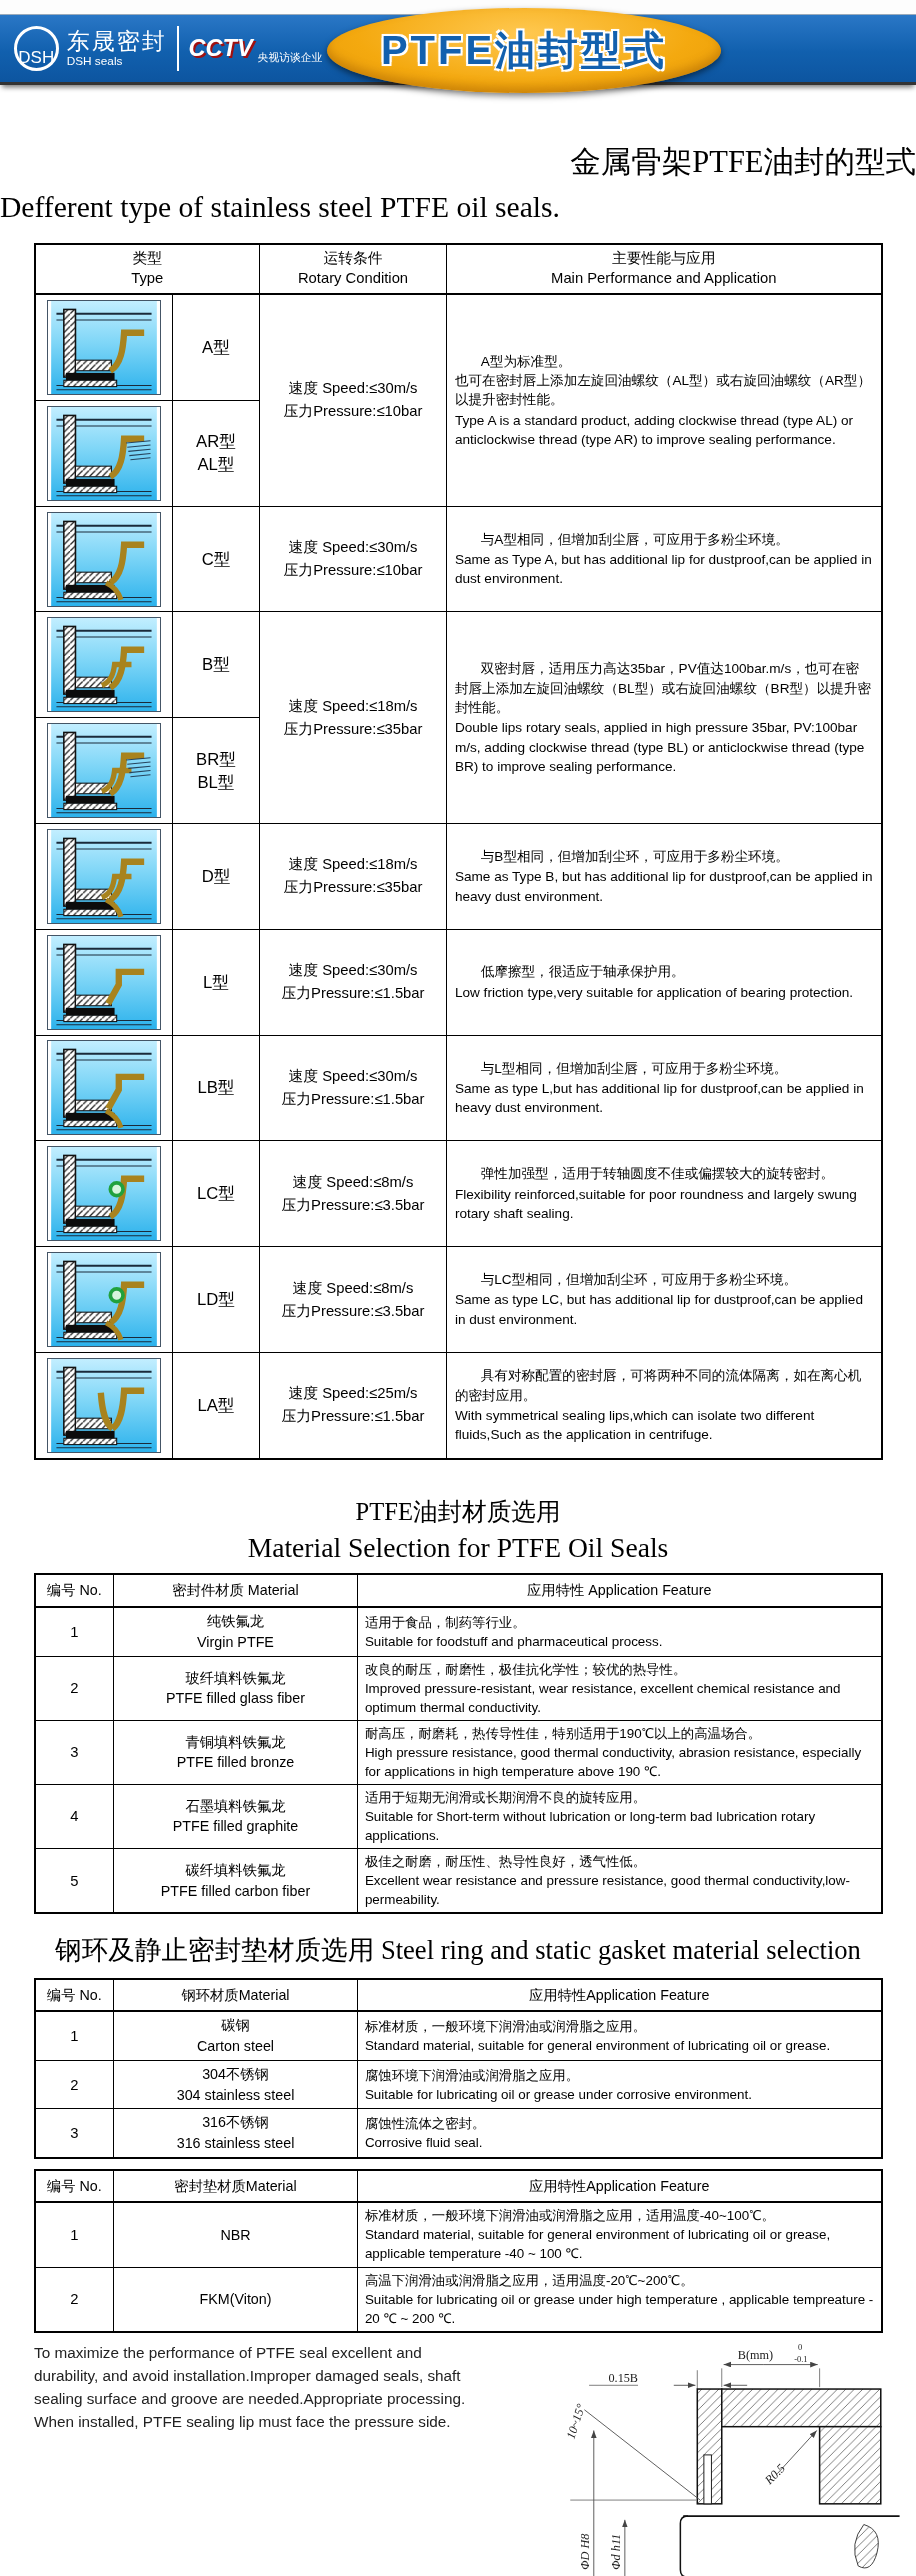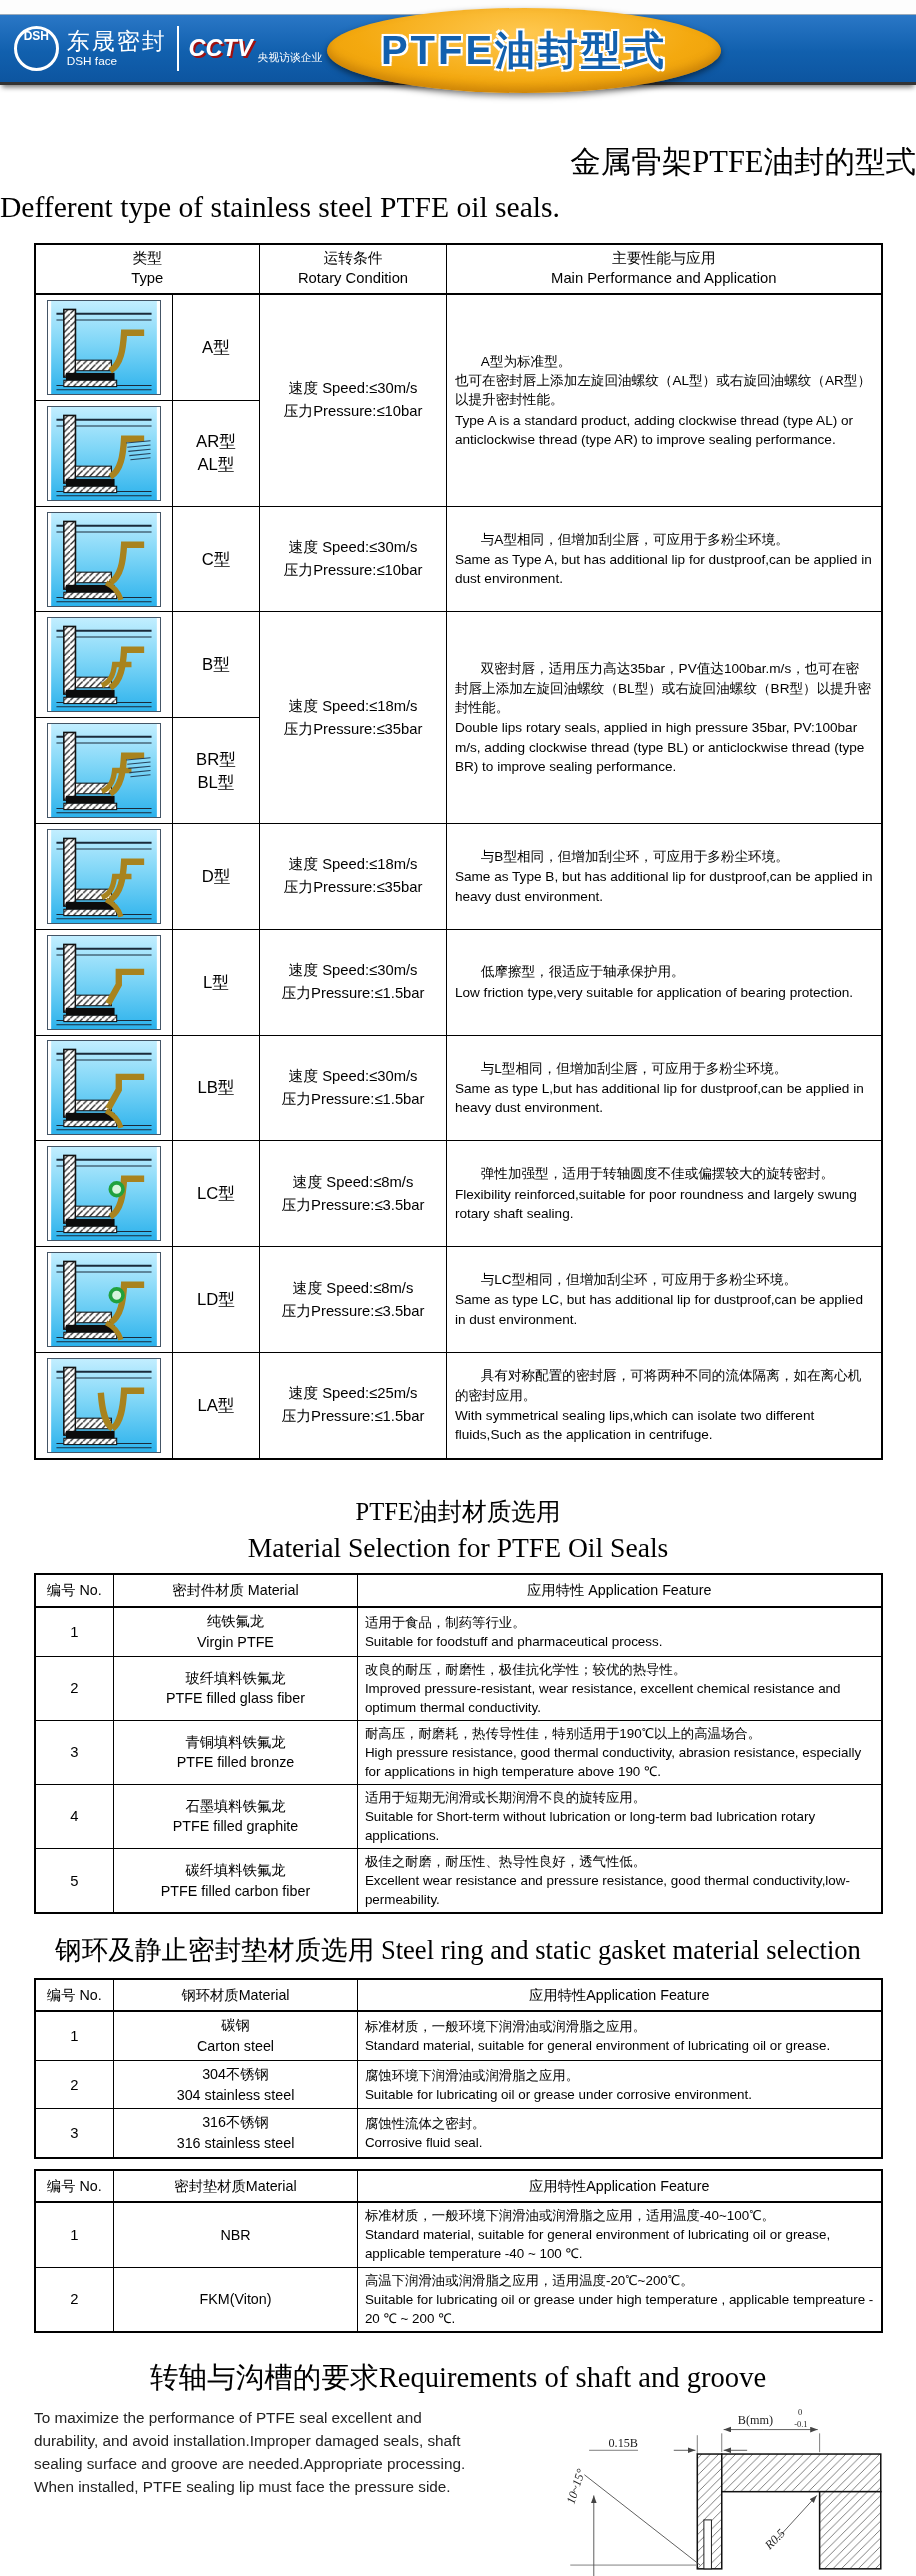--- a/index.html
+++ b/index.html
@@ -5,22 +5,22 @@
   *{box-sizing:border-box}
   html,body{margin:0;padding:0}
   body{width:916px;background:#fff;color:#000;font-family:"Liberation Sans",sans-serif}
   .top-strip{height:13.8px;background:#fdfdfd}
 
   
   .header{position:relative;height:71px;background:linear-gradient(180deg,#2a77c6 0%,#1160ae 55%,#0d55a0 100%);
     display:flex;align-items:center;padding-left:13.8px;border-top:1px solid #9ab;
     box-shadow:0 4.9px 4.9px -2px rgba(50,50,50,.65);border-bottom:3px solid #333}
   .logo-group{display:flex;align-items:center;z-index:2}
-  .dsh-circle{width:45px;height:45px;border:3px solid #fff;border-radius:50%;display:flex;align-items:flex-start;
-    justify-content:center;color:#fff;font-weight:bold;font-size:12px;flex:none}
+  .dsh-circle{width:45px;height:45px;border:3px solid #fff;border-radius:50%;display:flex;align-items:flex-end;
+    justify-content:center;color:#fff;font-weight:normal;font-size:17px;flex:none}
   .brand{color:#fff;margin-left:7.9px;line-height:1.15}
   .brand-cn{font-size:23px;font-weight:normal;letter-spacing:2px}
   .brand-en{font-size:11.8px}
   .divider{width:2px;height:45px;background:#fff;margin:0 9.9px}
   .cctv-logo{color:#fff;font-weight:bold;font-style:italic;font-size:23.6px;text-shadow:2px 2px 0 #a01010}
   .cctv-sub{color:#fff;font-size:10.8px;margin-left:4.9px;align-self:flex-end;margin-bottom:5.9px}
   .banner{position:absolute;left:327px;top:-6.9px;width:394px;height:85px;border-radius:50%;
     background:radial-gradient(ellipse at 50% 30%,#ffc850 0%,#f4a90f 60%,#e79a06 100%);
     display:flex;align-items:center;justify-content:center;
     box-shadow:0 3px 5.9px rgba(0,0,0,.5), inset 0 -5.9px 9.9px rgba(140,75,0,.35)}
@@ -85,21 +85,21 @@
 <div class="page">
   <div class="top-strip"></div>
 
   <header class="header">
     <div class="logo-group">
       <div class="dsh-circle">
         <span>DSH</span>
       </div>
       <div class="brand">
         <div class="brand-cn">东晟密封</div>
-        <div class="brand-en">DSH face</div>
+        <div class="brand-en">DSH seals</div>
       </div>
       <div class="divider"></div>
       <span class="cctv-logo">CCTV</span>
       <span class="cctv-sub">央视访谈企业</span>
     </div>
     <div class="banner">
       <span>PTFE油封型式</span>
     </div>
   </header>
 
@@ -569,21 +569,20 @@
             <div>FKM(Viton)</div>
           </td>
           <td class="feat-cell">
             <div>高温下润滑油或润滑脂之应用，适用温度-20℃~200℃。</div>
             <div>Suitable for lubricating oil or grease under high temperature , applicable tempreature - 20 ℃ ~ 200 ℃.</div>
           </td>
         </tr>
       </tbody>
     </table>
 
-  <h3 class="sec-title sec-mixed req-title">转轴与沟槽的要求Requirements of shaft and groove</h3>
 
   <div class="req-flex">
     <div class="req-left">
       <p class="req-intro-en">To maximize the performance of PTFE seal excellent and durability, and avoid installation.Improper damaged seals, shaft sealing surface and groove are needed.Appropriate processing. When installed, PTFE sealing lip must face the pressure side.</p>
 
     </div>
 
     <div class="req-right">
       <svg viewBox="0 0 440 455" width="414" font-family="Liberation Serif, serif" fill="#222">
         <defs>

